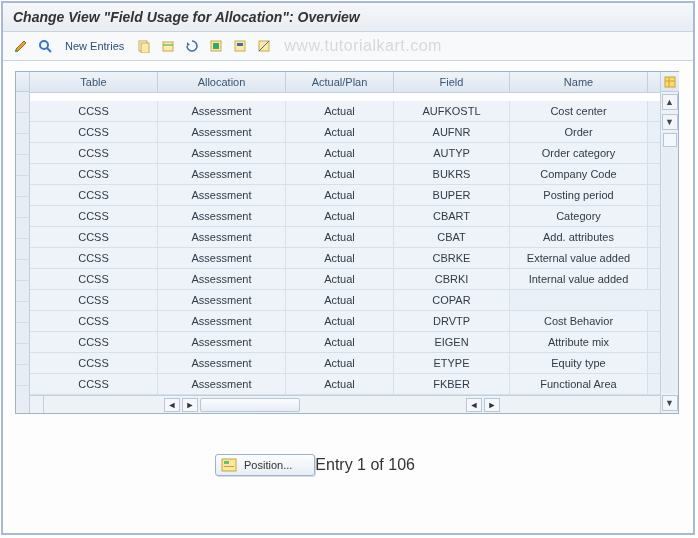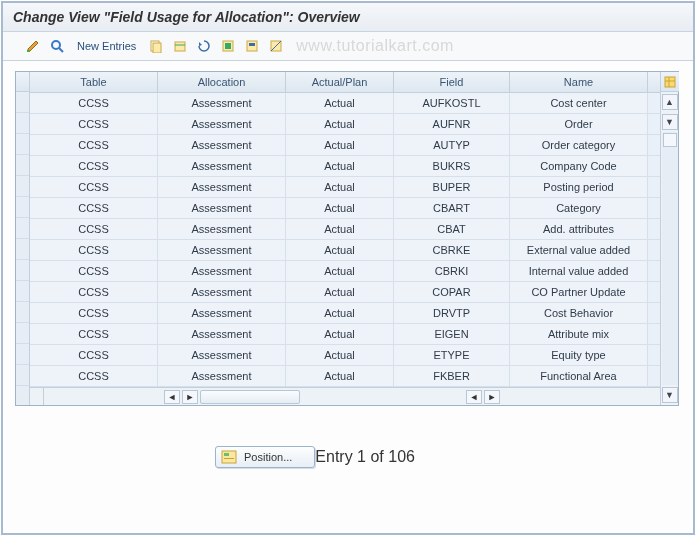--- a/index.html
+++ b/index.html
@@ -27,21 +27,21 @@
     font-weight: bold;
     font-style: italic;
     font-size: 14px;
     color: #333;
     border-bottom: 1px solid #c8d4e0;
   }
   .toolbar {
     display: flex;
     align-items: center;
     gap: 4px;
-    padding: 4px 20px;
+    padding: 4px 8px;
     border-bottom: 1px solid #c8d4e0;
     background: #f7f9fb;
   }
   .toolbar .icon-btn {
     width: 20px;
     height: 20px;
     display: inline-flex;
     align-items: center;
     justify-content: center;
     border: 1px solid transparent;
@@ -105,20 +105,21 @@
     overflow: hidden;
     white-space: nowrap;
   }
   .col-table { width: 128px; }
   .col-alloc { width: 128px; }
   .col-actplan { width: 108px; }
   .col-field { width: 116px; }
   .col-name  { width: 138px; }
   .grid-body {
     background: #737373;
+    margin-top: 8px;
   }
   .grow {
     display: flex;
     border-bottom: 1px solid #d6e0ea;
     background: #eaf0f7;
     height: 21px;
   }
   .gcell {
     height: 20px;
     line-height: 20px;
@@ -336,21 +337,20 @@
               <div class="gcell col-alloc">Assessment</div>
               <div class="gcell col-actplan">Actual</div>
               <div class="gcell col-field">CBRKI</div>
               <div class="gcell col-name">Internal value added</div>
             </div>
             <div class="grow">
               <div class="gcell col-table">CCSS</div>
               <div class="gcell col-alloc">Assessment</div>
               <div class="gcell col-actplan">Actual</div>
               <div class="gcell col-field">COPAR</div>
-              <div class="gcell col-name">CO Partner Update</div>
             </div>
             <div class="grow">
               <div class="gcell col-table">CCSS</div>
               <div class="gcell col-alloc">Assessment</div>
               <div class="gcell col-actplan">Actual</div>
               <div class="gcell col-field">DRVTP</div>
               <div class="gcell col-name">Cost Behavior</div>
             </div>
             <div class="grow">
               <div class="gcell col-table">CCSS</div>

